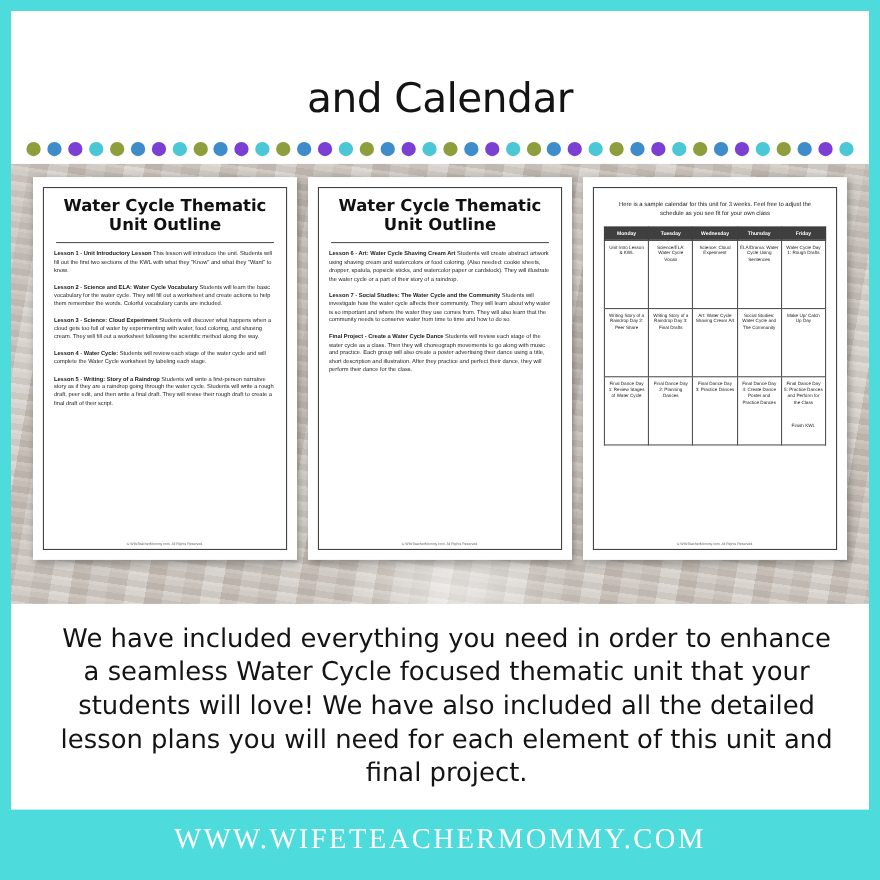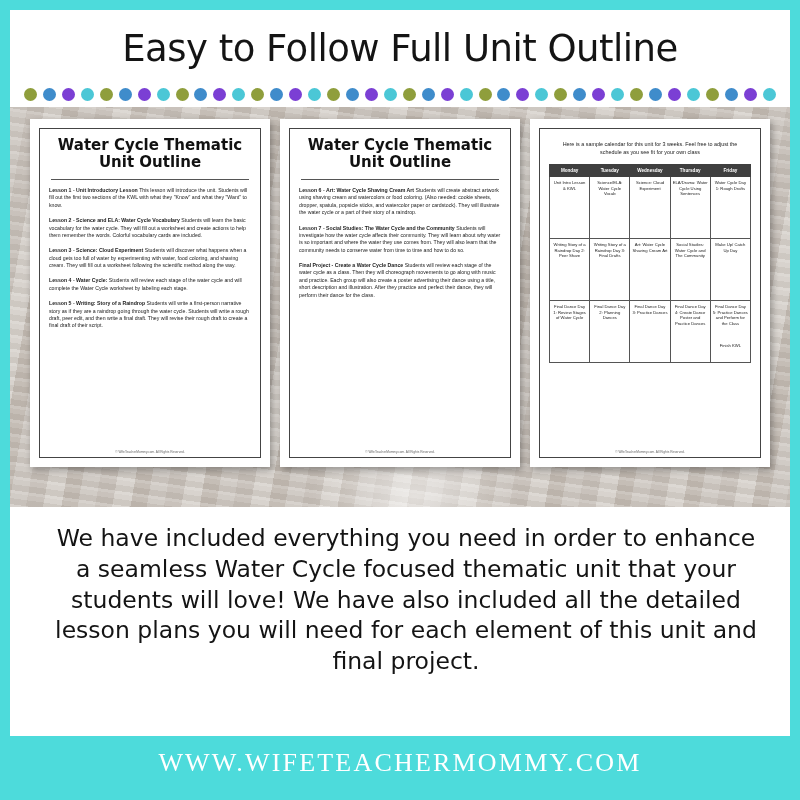--- a/index.html
+++ b/index.html
@@ -190,21 +190,22 @@
     color: #ffffff;
   }
 </style>
 </head>
 <body>
 
 <div id="page">
 
   <div class="header">
     <h1>
-      <span>Easy to Follow Full Unit Outline</span><br>
+      <br>
+      <span>and Calendar</span>
     </h1>
   </div>
 
   <div class="dots" id="dots">
       <span class="dot" style="background: rgb(143, 158, 60);"></span>
       <span class="dot" style="background: rgb(63, 140, 203);"></span>
       <span class="dot" style="background: rgb(123, 63, 212);"></span>
       <span class="dot" style="background: rgb(75, 199, 214);"></span>
       <span class="dot" style="background: rgb(143, 158, 60);"></span>
       <span class="dot" style="background: rgb(63, 140, 203);"></span>

